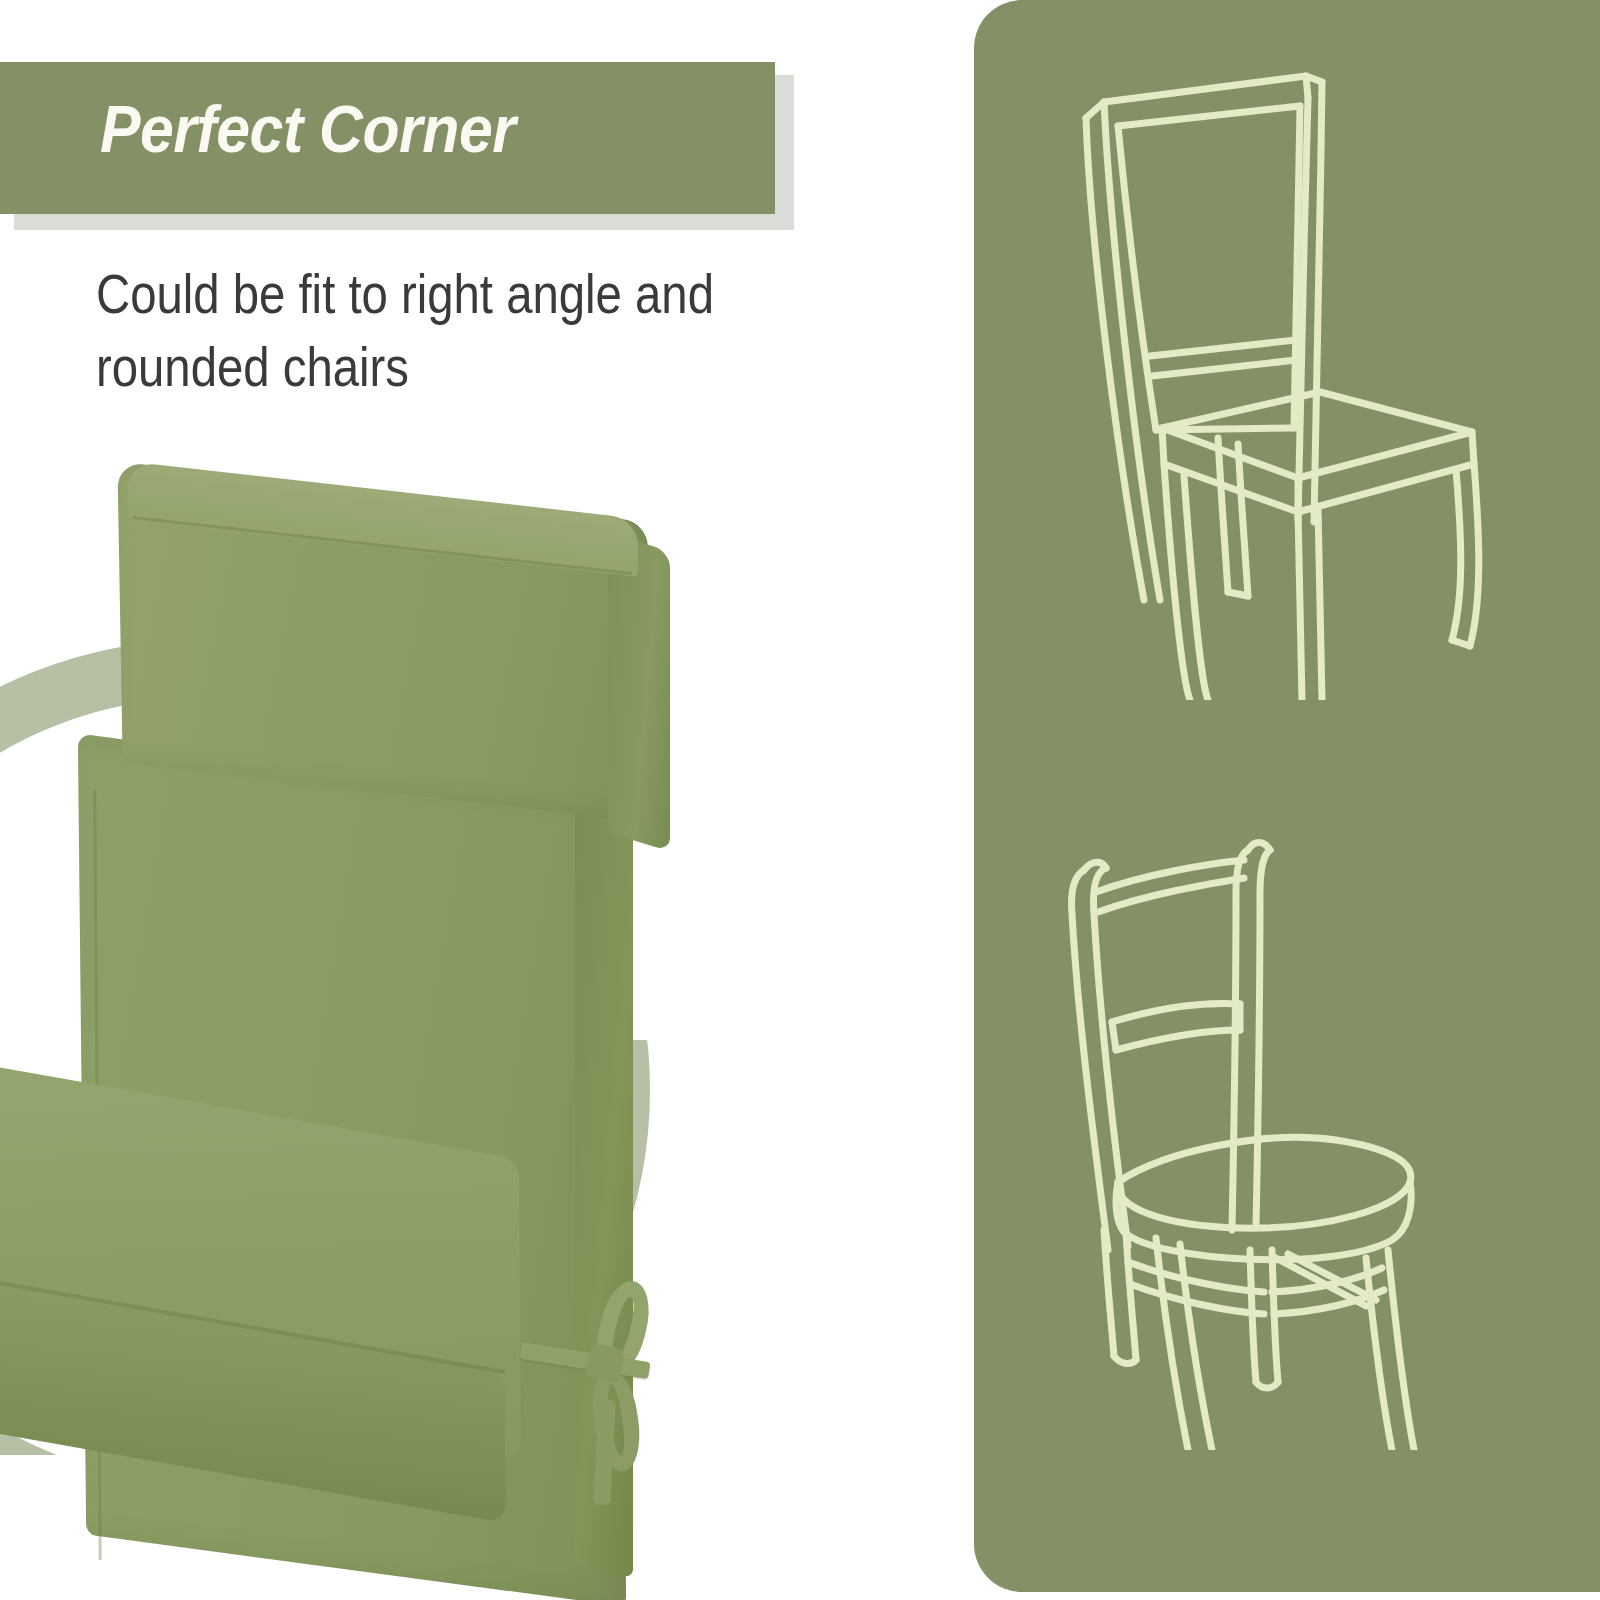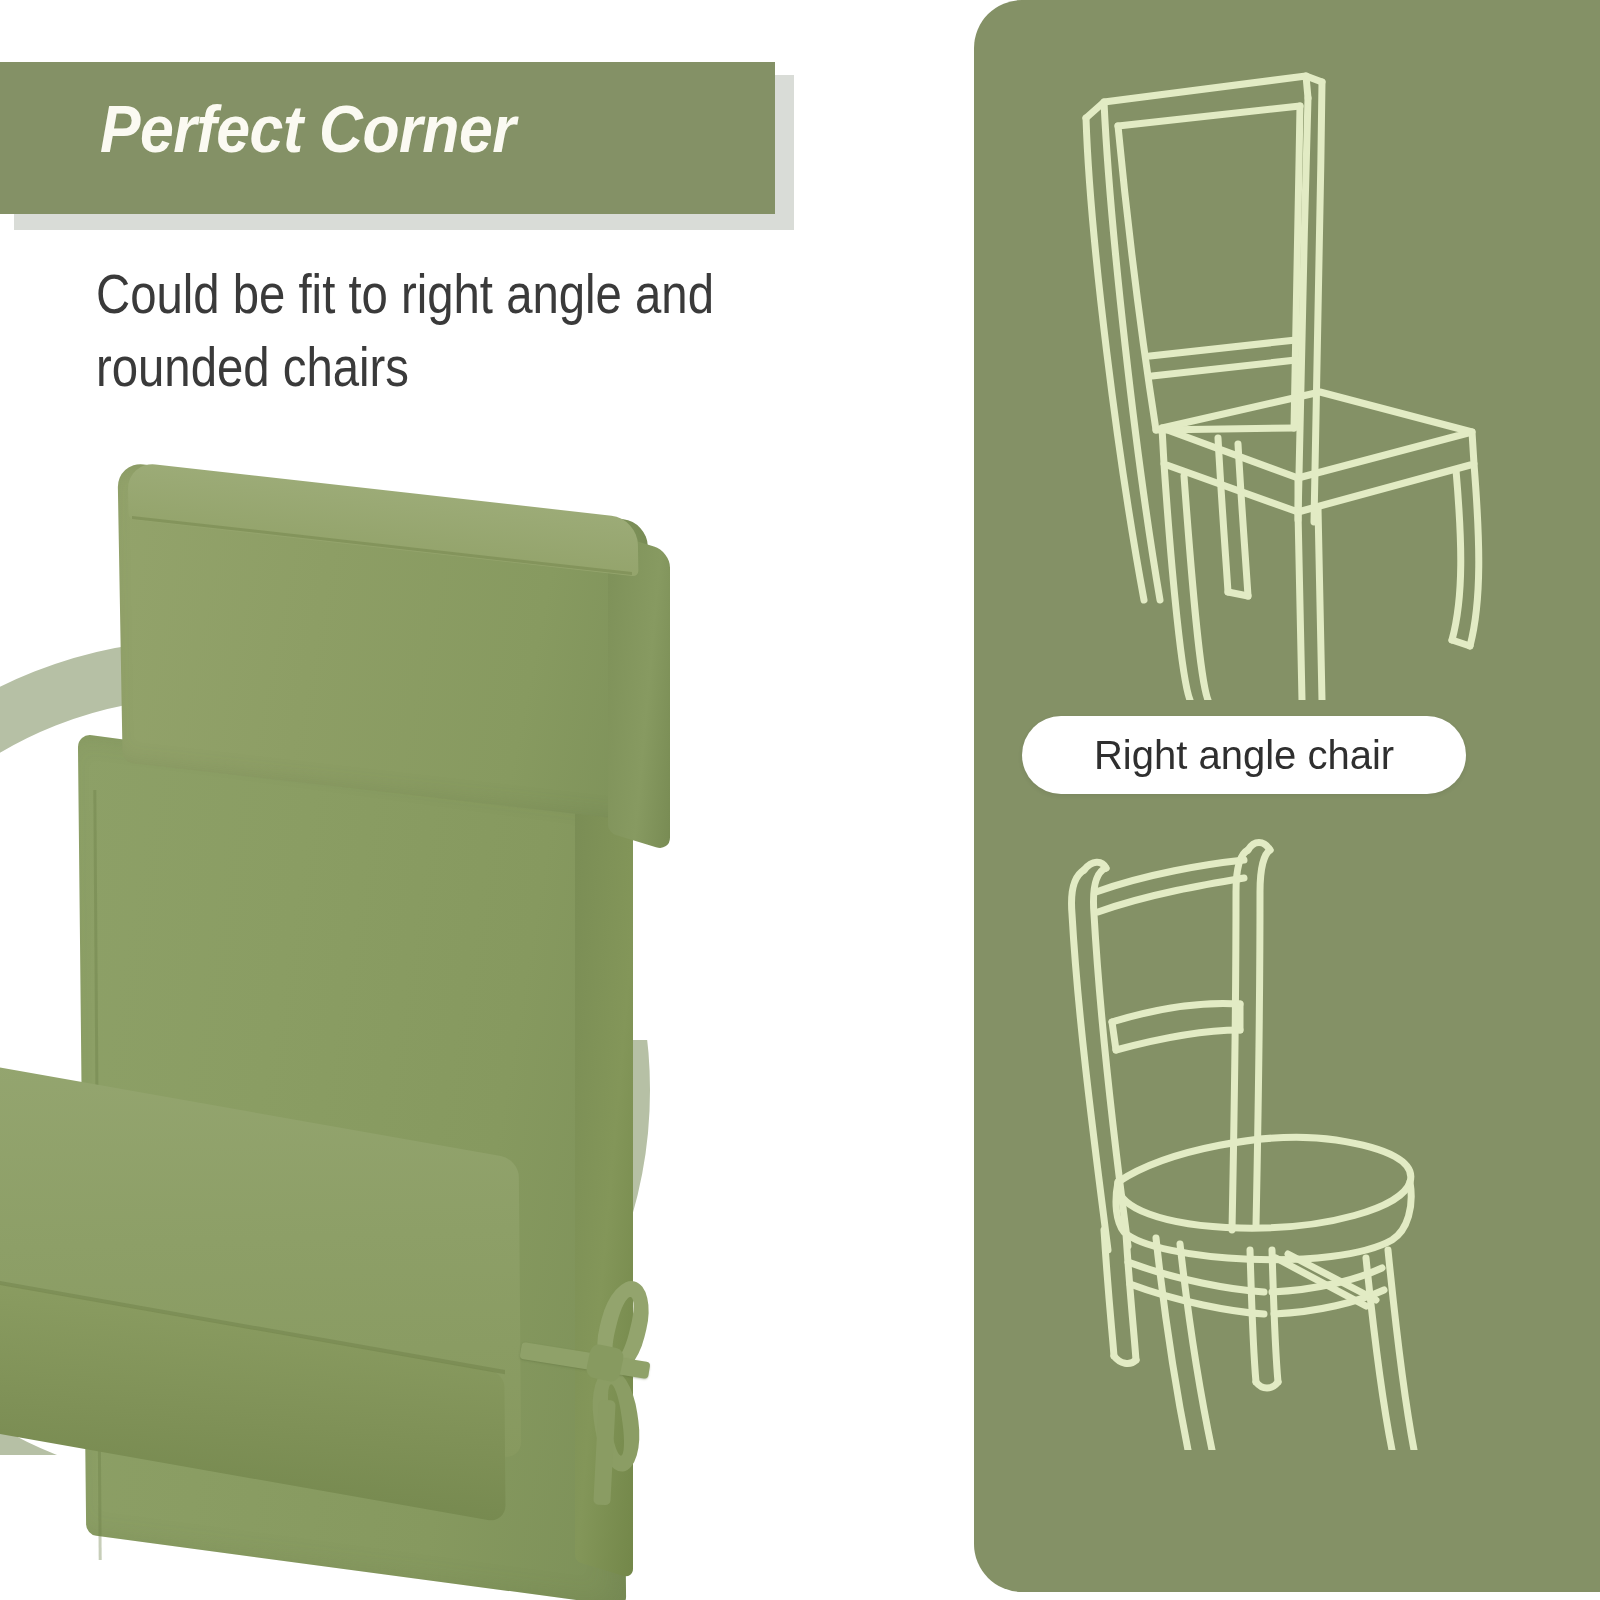--- a/index.html
+++ b/index.html
@@ -265,23 +265,20 @@
         <path d="M186 398 C190 470 194 520 196 552"></path>
         <path d="M206 404 C210 474 214 524 216 556"></path>
         <path d="M196 552 L216 556"></path>
 
         <path d="M442 424 C448 500 450 560 438 606"></path>
         <path d="M424 430 C430 500 432 556 420 600"></path>
         <path d="M438 606 L420 600"></path>
       </g>
     </svg>
 
-    <div class="pill pill-top">
-      <span>Right angle chair</span>
-    </div>
 
     <svg class="chair-svg chair-bottom" width="500" height="640" viewBox="0 0 500 640">
       <g fill="none" stroke="#e2ebc4" stroke-width="7" stroke-linecap="round" stroke-linejoin="round">
 
         <path d="M48 60 C38 66 34 80 36 104 C42 210 58 330 72 440"></path>
         <path d="M70 58 C60 62 56 78 58 104 C64 210 78 330 92 436"></path>
         <path d="M48 60 C56 50 66 50 70 58"></path>
 
         <path d="M212 40 C204 44 200 58 200 82 C200 190 198 320 196 420"></path>
         <path d="M234 40 C228 44 224 58 224 82 C224 190 222 318 220 416"></path>

